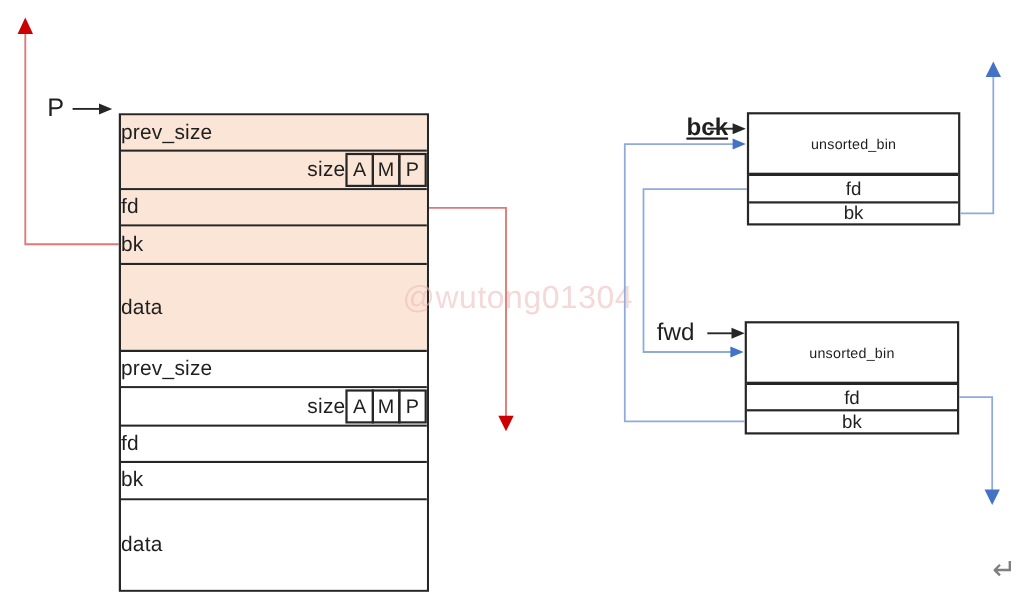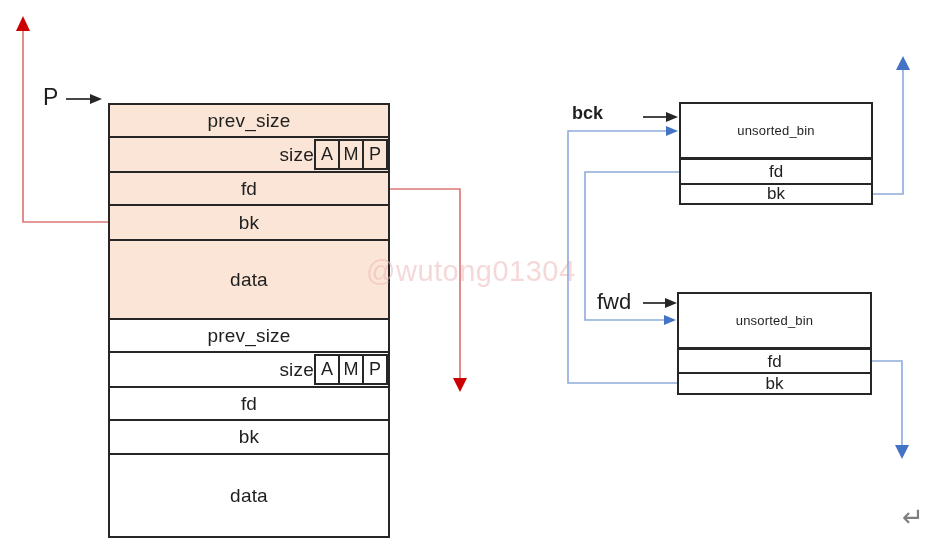--- a/index.html
+++ b/index.html
@@ -7,21 +7,21 @@
     position:relative;width:940px;height:552px;background:#ffffff;overflow:hidden;
     font-family:"Liberation Sans",sans-serif;color:#1f1f1f;
   }
   
   .chunk-stack{
     position:absolute;left:108px;top:103px;width:282px;
     border:2px solid #262626;box-sizing:border-box;background:#fff;z-index:2;
   }
   .chunk-row{
     box-sizing:border-box;border-bottom:2px solid #262626;
-    display:flex;align-items:center;justify-content:center;
+    display:flex;align-items:center;justify-content:flex-start;
     font-size:19px;letter-spacing:0.2px;background:#ffffff;
   }
   .chunk-row:last-child{border-bottom:none;}
   .chunk-row.shaded{background:#fbe5d6;}
   .size-row{justify-content:flex-start;padding:0;}
   .size-label{flex:1;text-align:right;}
   .flags{display:flex;align-self:stretch;margin:1px 0;}
   .flag{
     width:26px;box-sizing:border-box;border:2px solid #262626;margin-left:-2px;
     display:flex;align-items:center;justify-content:center;font-size:18px;background:transparent;
@@ -41,21 +41,21 @@
   }
   .bin-row:last-child{border-bottom:none;}
   .bin-top{left:679px;top:102px;width:194px;height:103px;}
   .bin-top .bin-row-fd{height:25px;}
   .bin-top .bin-row-bk{height:17px;}
   .bin-bottom{left:677px;top:292px;width:195px;height:103px;}
   .bin-bottom .bin-row-fd{height:24px;}
   .bin-bottom .bin-row-bk{height:18px;}
   
   .p-label{position:absolute;left:43px;top:84px;font-size:23px;font-weight:500;z-index:3;}
-  .bck-label{position:absolute;left:572px;top:103px;font-size:18px;font-weight:600;z-index:3;}
+  .bck-label{position:absolute;left:624px;top:103px;font-size:22px;font-weight:600;z-index:3;text-decoration:underline;}
   .fwd-label{position:absolute;left:597px;top:289px;font-size:22px;font-weight:400;z-index:3;}
   .watermark{
     position:absolute;left:366px;top:255px;font-size:29px;letter-spacing:0.5px;
     color:#edb9b9;opacity:0.55;z-index:4;white-space:nowrap;
   }
   .paragraph-mark{position:absolute;left:902px;top:502px;font-size:26px;color:#7f7f7f;z-index:3;}
   
   .overlay{position:absolute;left:0;top:0;width:940px;height:552px;z-index:5;pointer-events:none;}
 </style>
 </head>

